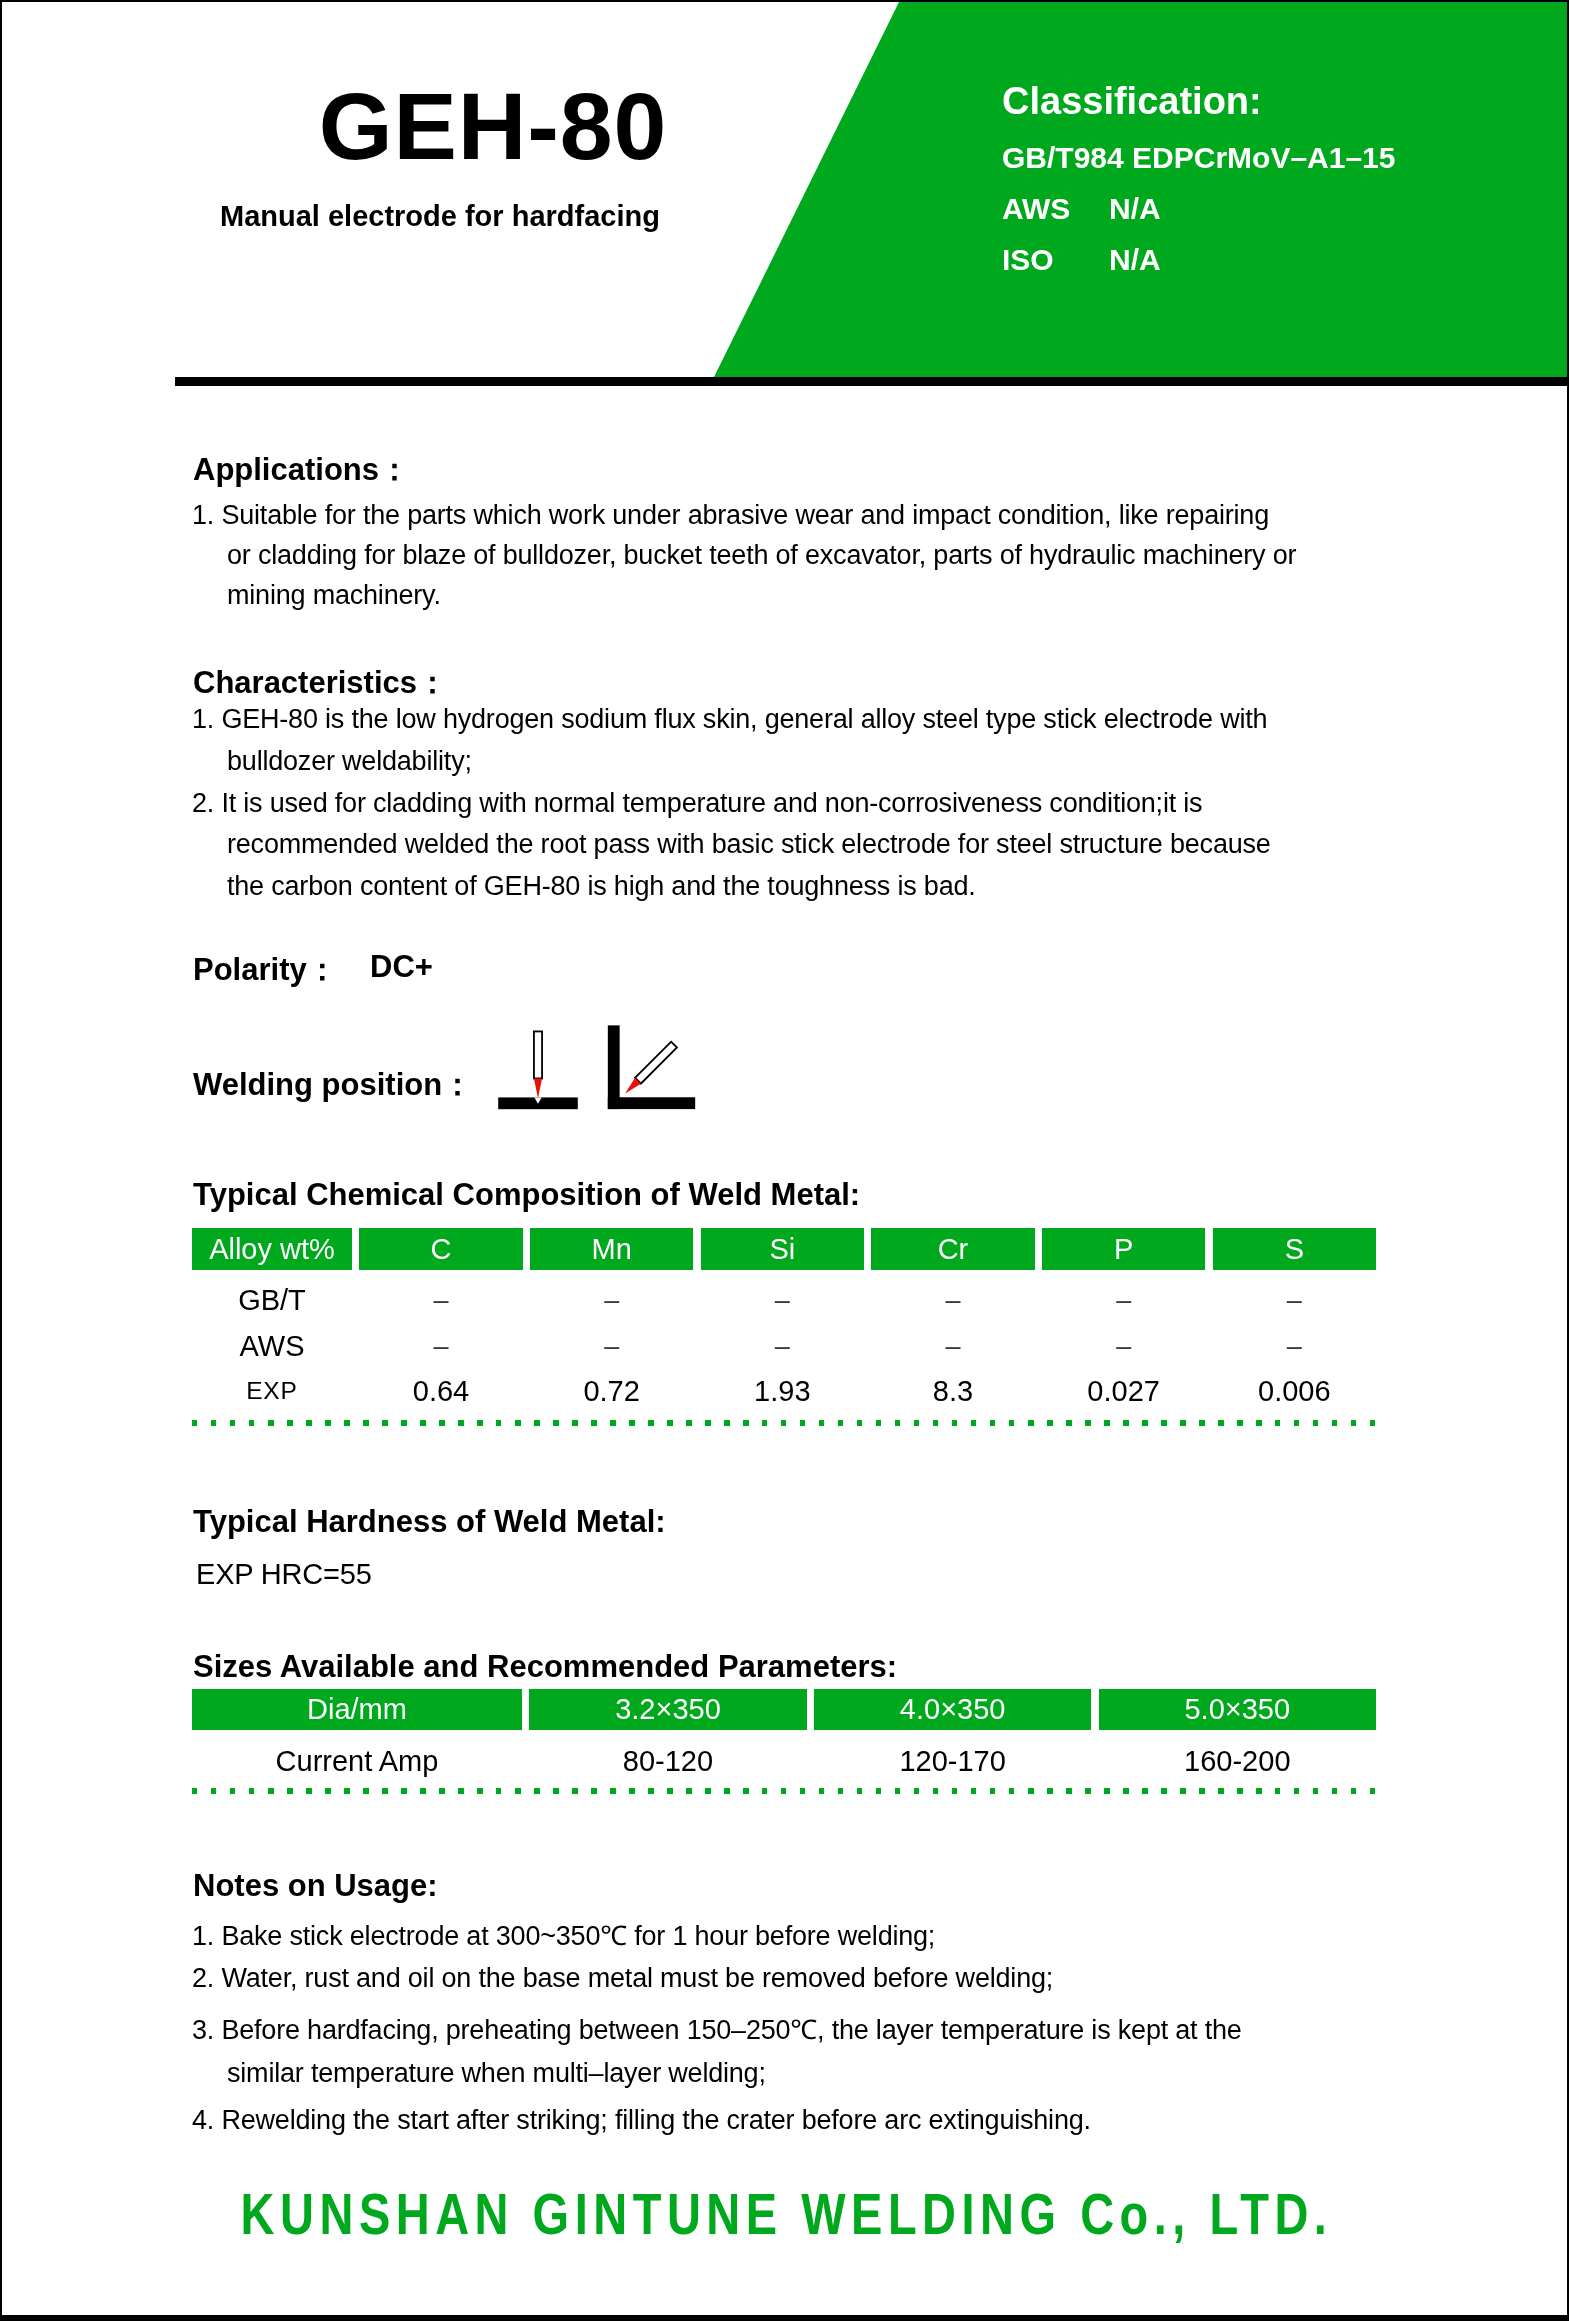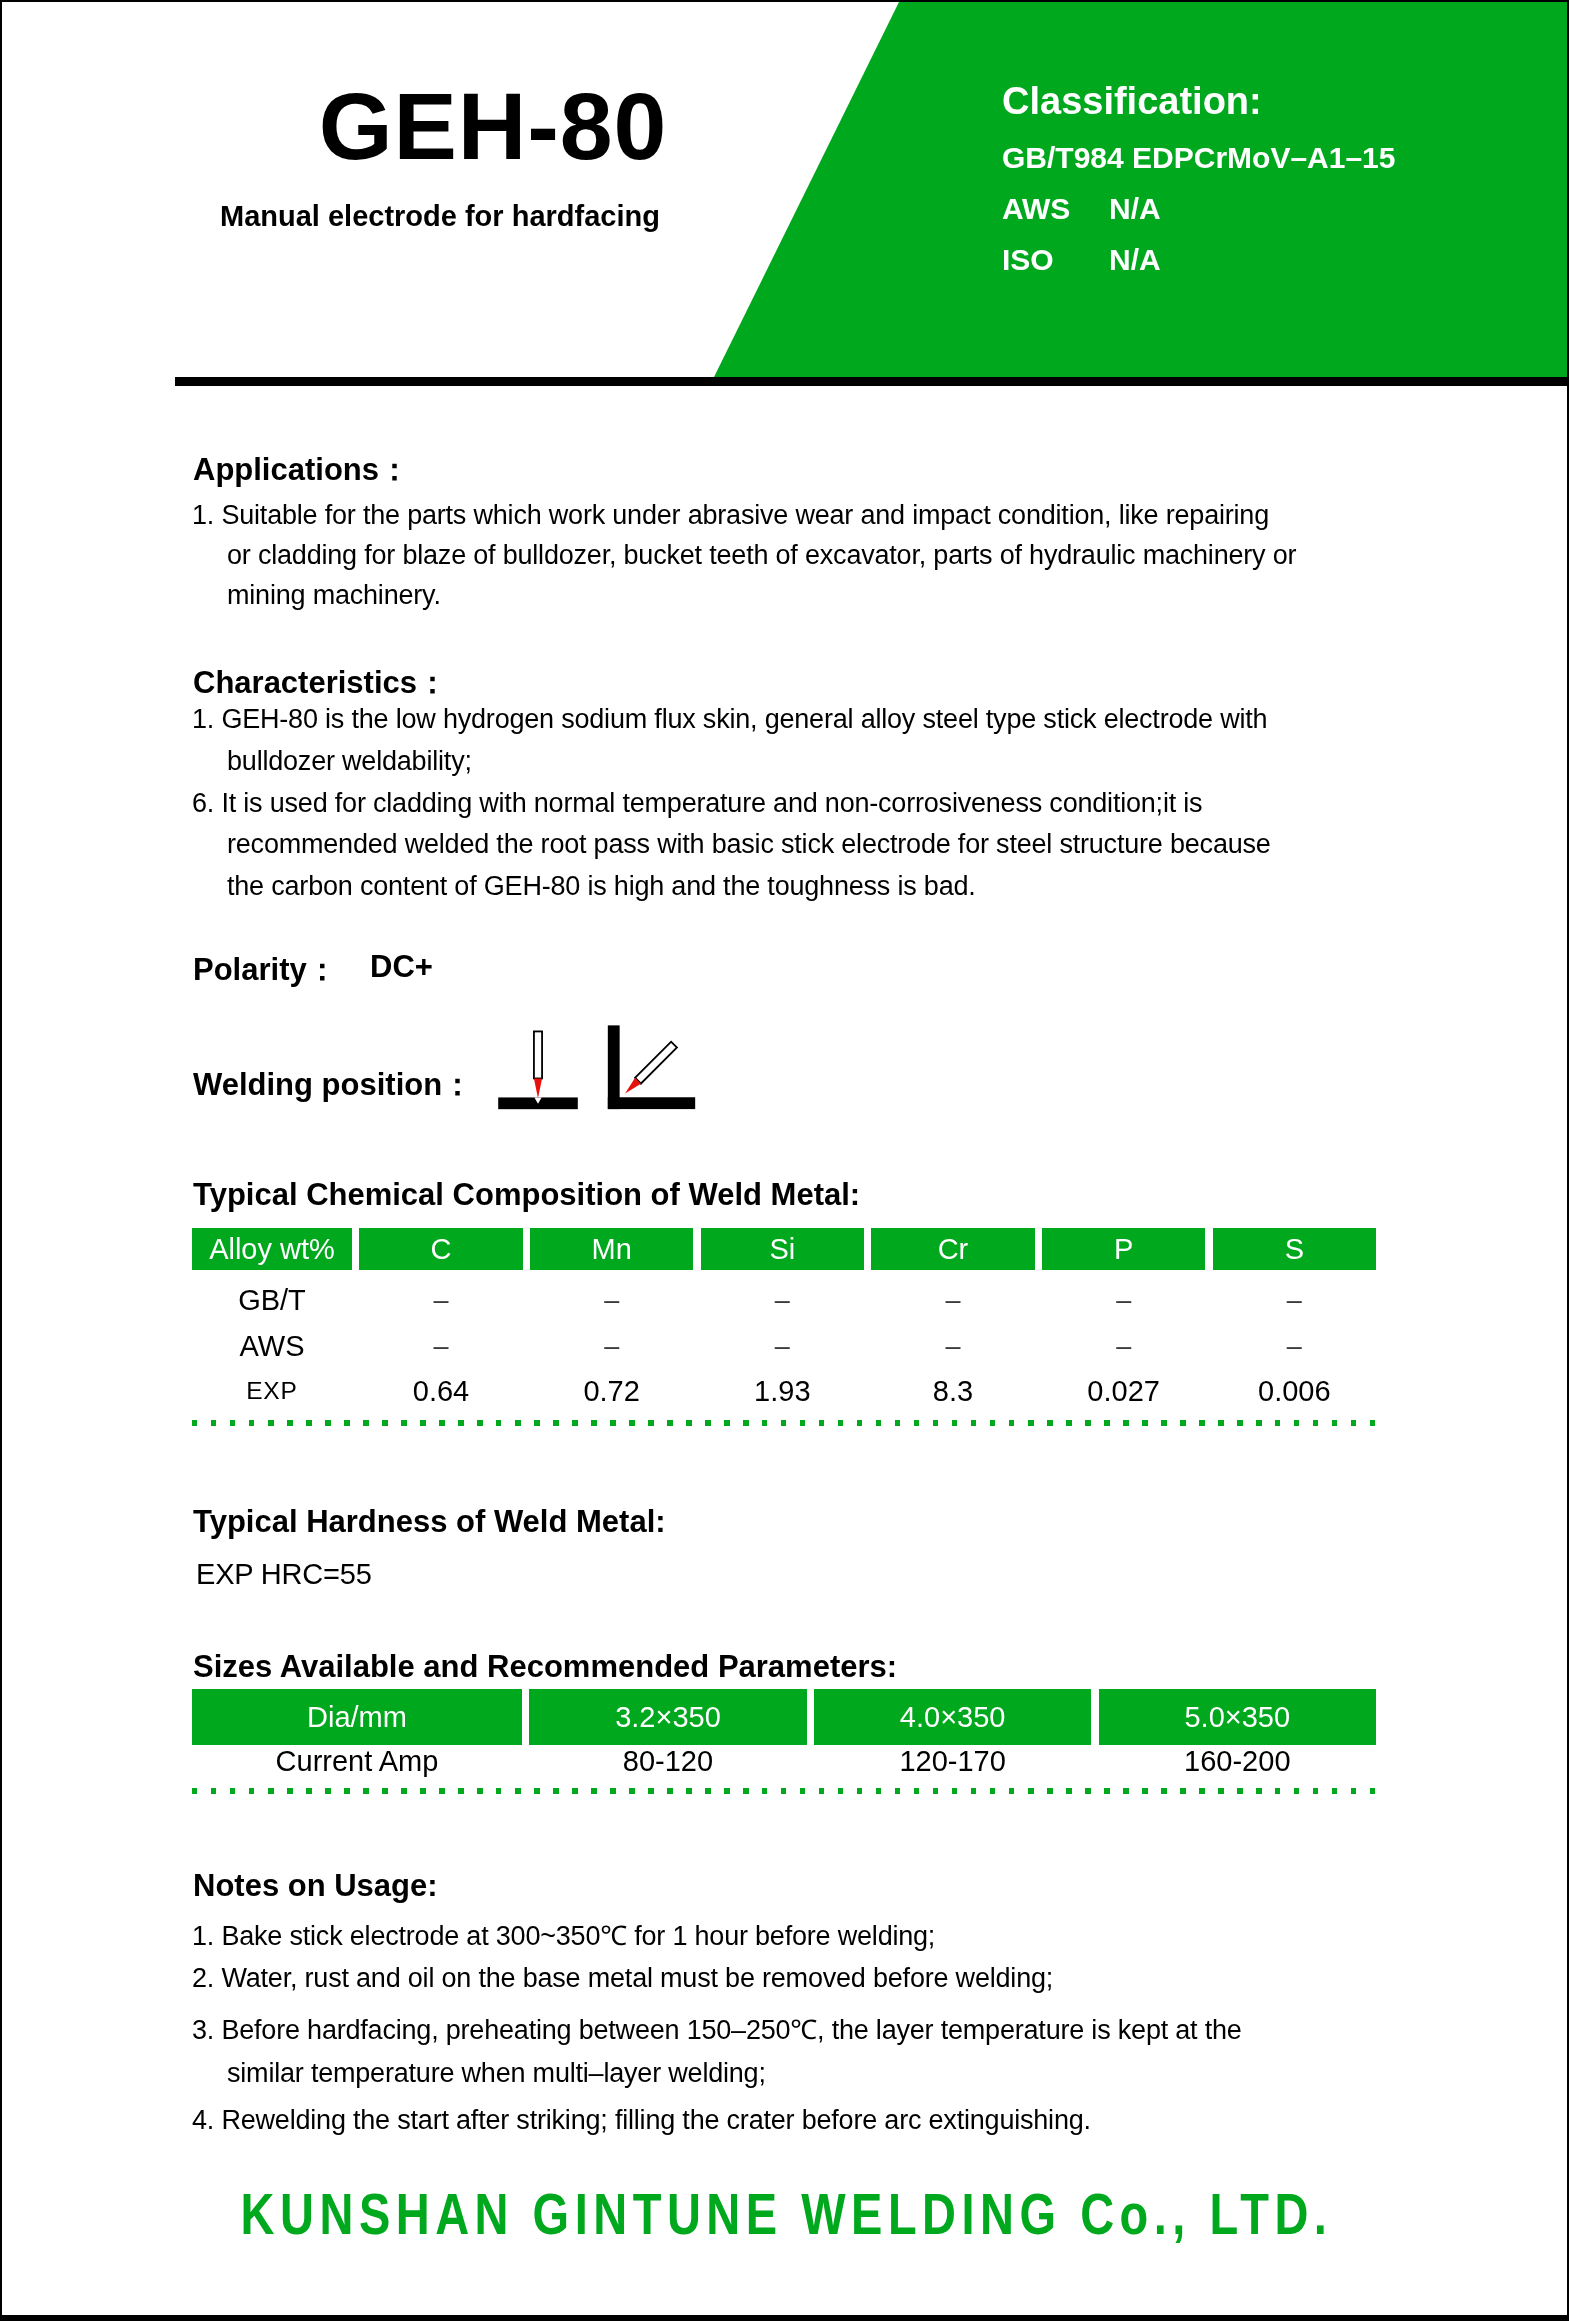--- a/index.html
+++ b/index.html
@@ -90,21 +90,21 @@
   </div>
 
   <div class="abs h-section" style="left:191px;top:447px;">Applications：</div>
   <div class="abs body-line" style="left:190px;top:498px;">1. Suitable for the parts which work under abrasive wear and impact condition, like repairing</div>
   <div class="abs body-line" style="left:225px;top:538px;">or cladding for blaze of bulldozer, bucket teeth of excavator, parts of hydraulic machinery or</div>
   <div class="abs body-line" style="left:225px;top:578px;">mining machinery.</div>
 
   <div class="abs h-section" style="left:191px;top:660px;">Characteristics：</div>
   <div class="abs body-line" style="left:190px;top:702px;">1. GEH-80 is the low hydrogen sodium flux skin, general alloy steel type stick electrode with</div>
   <div class="abs body-line" style="left:225px;top:744px;">bulldozer weldability;</div>
-  <div class="abs body-line" style="left:190px;top:786px;">6. It is used for cladding with normal temperature and non-corrosiveness condition;it is</div>
+  <div class="abs body-line" style="left:190px;top:786px;">2. It is used for cladding with normal temperature and non-corrosiveness condition;it is</div>
   <div class="abs body-line" style="left:225px;top:827px;">recommended welded the root pass with basic stick electrode for steel structure because</div>
   <div class="abs body-line" style="left:225px;top:869px;">the carbon content of GEH-80 is high and the toughness is bad.</div>
 
   <div class="abs h-section" style="left:191px;top:947px;">Polarity：</div>
   <div class="abs" style="left:368px;top:947px;font-size:31px;font-weight:700;">DC+</div>
 
   <div class="abs h-section" style="left:191px;top:1062px;">Welding position：</div>
 
   <div class="abs pos-icon" style="left:496px;top:1024px;">
     <svg width="80" height="85" viewBox="0 0 88 94">
@@ -168,21 +168,21 @@
     <div class="cell-b">0.006</div>
   </div>
 
   <div class="abs dotted" style="left:190px;top:1418px;width:1184px;"></div>
 
   <div class="abs h-section" style="left:191px;top:1502px;">Typical Hardness of Weld Metal:</div>
   <div class="abs body-line" style="left:194px;top:1556px;font-size:29px;">EXP HRC=55</div>
 
   <div class="abs h-section" style="left:191px;top:1647px;">Sizes Available and Recommended Parameters:</div>
 
-  <div class="abs grid-sizes" style="top:1687px;height:56px;">
+  <div class="abs grid-sizes" style="top:1687px;height:41px;">
     <div class="cell-h">Dia/mm</div>
     <div class="cell-h">3.2×350</div>
     <div class="cell-h">4.0×350</div>
     <div class="cell-h">5.0×350</div>
   </div>
 
   <div class="abs grid-sizes" style="top:1738px;height:42px;">
     <div class="cell-b">Current Amp</div>
     <div class="cell-b">80-120</div>
     <div class="cell-b">120-170</div>

